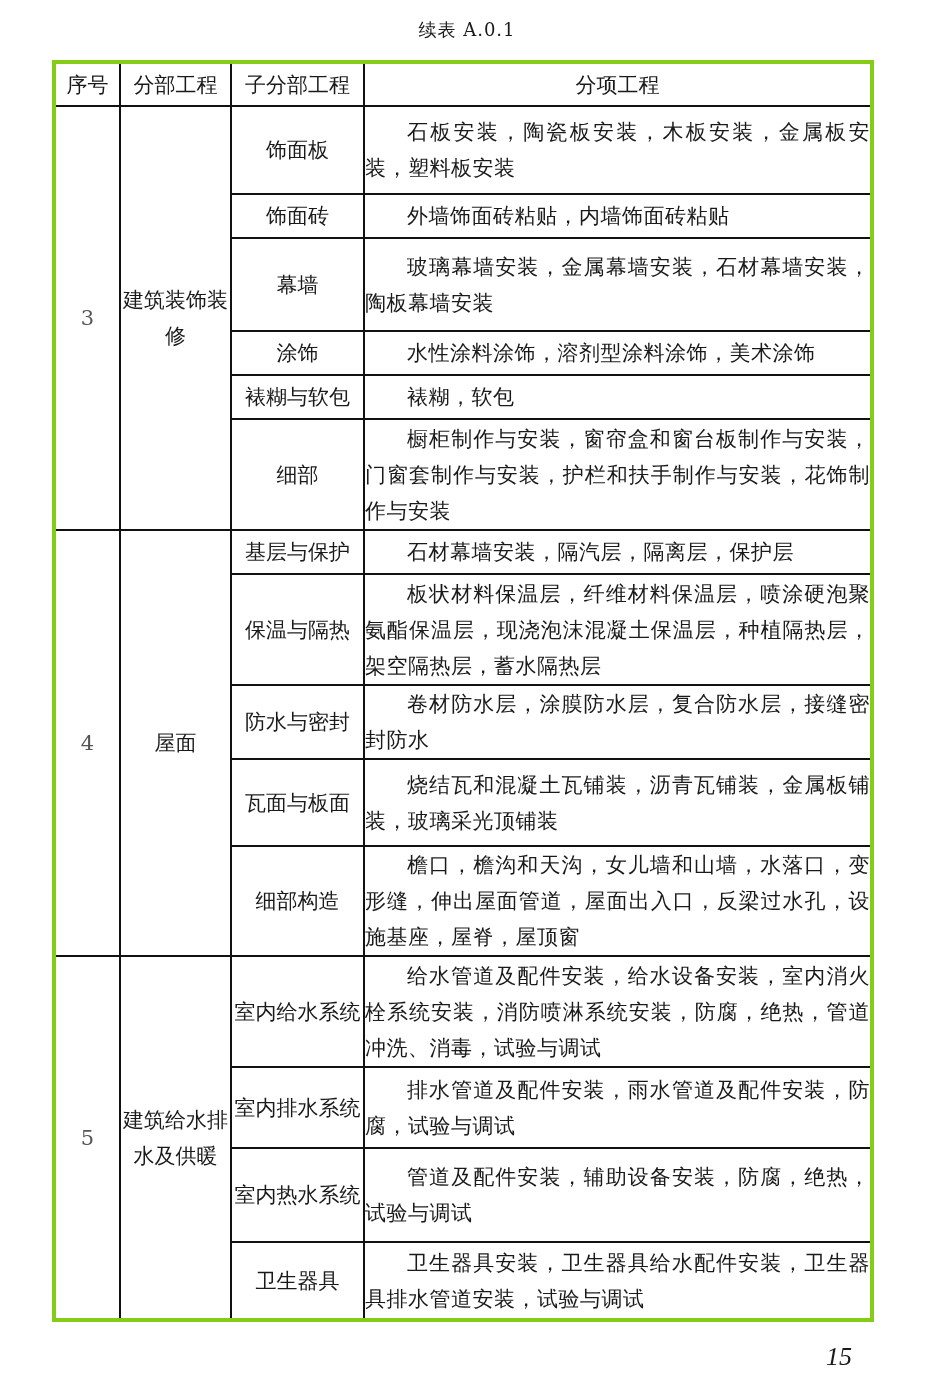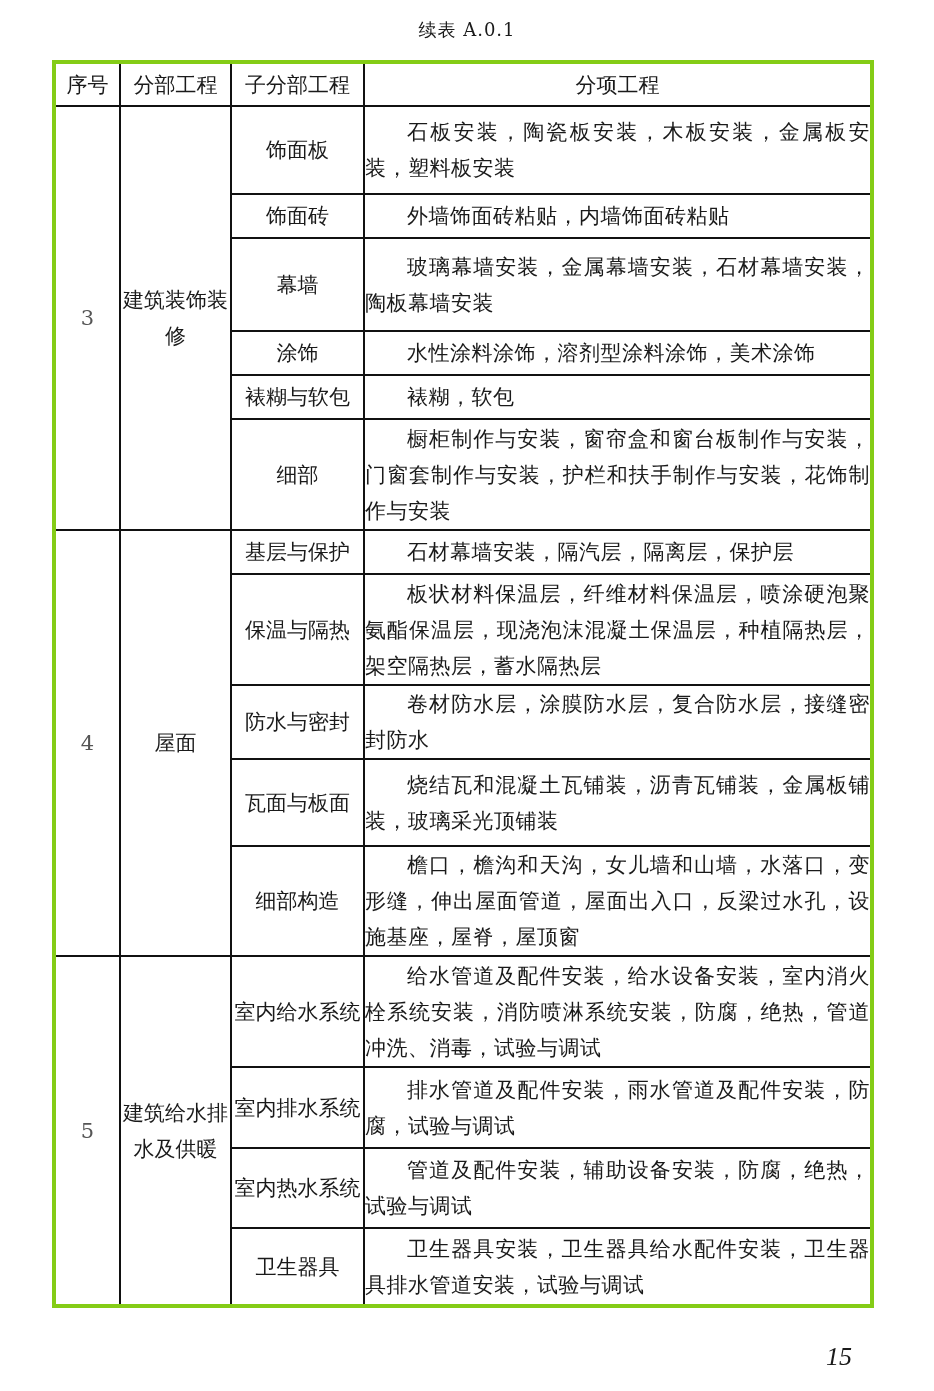--- a/index.html
+++ b/index.html
@@ -116,21 +116,21 @@
     <tr style="height:111px">
       <td class="no" rowspan="4">5</td>
       <td class="div" rowspan="4">建筑给水排水及供暖</td>
       <td class="sub">室内给水系统</td>
       <td class="item">给水管道及配件安装，给水设备安装，室内消火栓系统安装，消防喷淋系统安装，防腐，绝热，管道冲洗、消毒，试验与调试</td>
     </tr>
     <tr style="height:81px">
       <td class="sub">室内排水系统</td>
       <td class="item">排水管道及配件安装，雨水管道及配件安装，防腐，试验与调试</td>
     </tr>
-    <tr style="height:80px">
+    <tr style="height:94px">
       <td class="sub">室内热水系统</td>
       <td class="item">管道及配件安装，辅助设备安装，防腐，绝热，试验与调试</td>
     </tr>
     <tr style="height:78px">
       <td class="sub">卫生器具</td>
       <td class="item">卫生器具安装，卫生器具给水配件安装，卫生器具排水管道安装，试验与调试</td>
     </tr>
   </tbody>
 </table>
 

